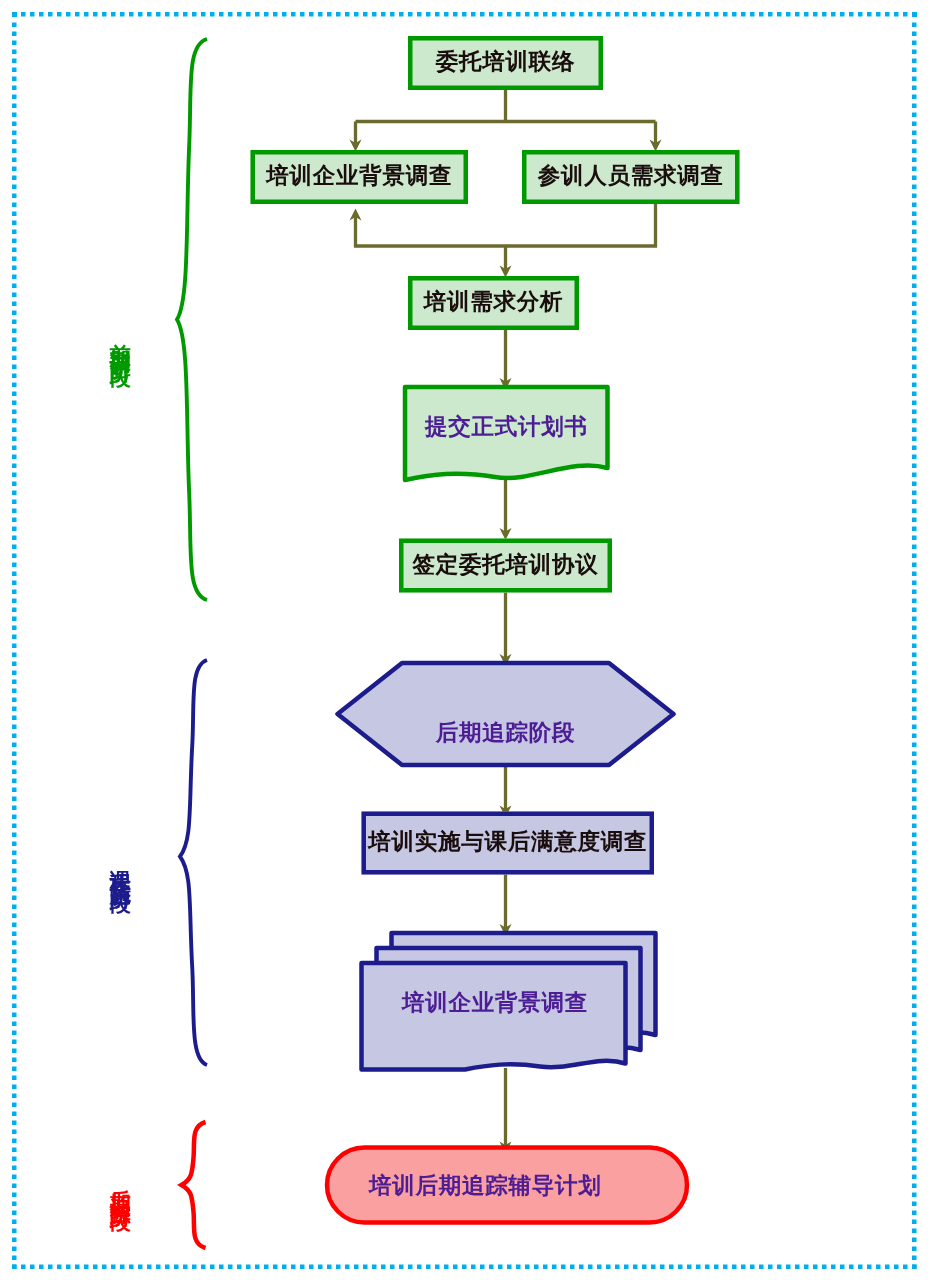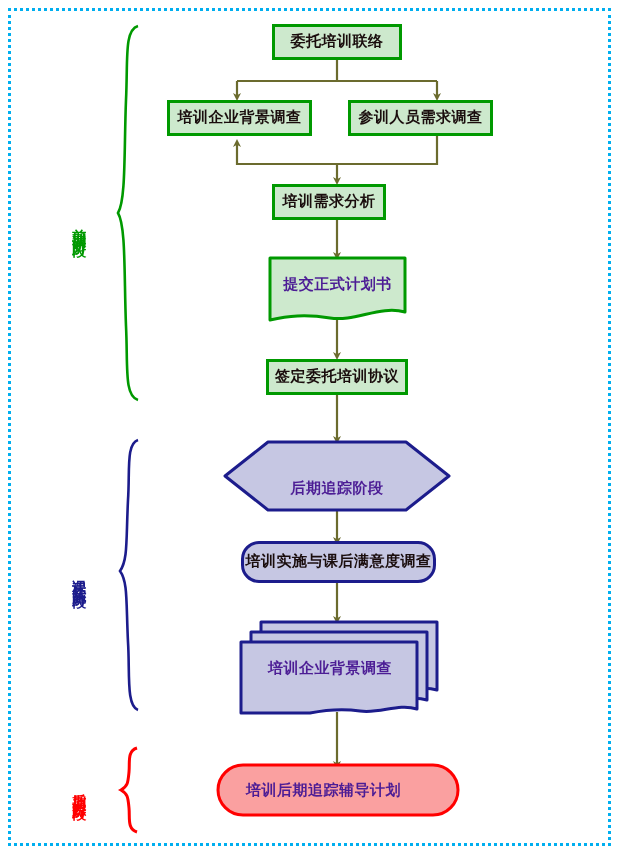--- a/index.html
+++ b/index.html
@@ -164,19 +164,19 @@
   <div class="node green-box" style="left:348px; top:100px; width:145px; height:36px;">参训人员需求调查</div>
 
   <div class="node green-box" style="left:272px; top:184px; width:114px; height:36px;">培训需求分析</div>
 
   <div class="doc-label" style="left:270px; top:268px; width:135px; height:32px;">提交正式计划书</div>
 
   <div class="node green-box" style="left:266px; top:359px; width:142px; height:36px;">签定委托培训协议</div>
 
   <div class="hex-label" style="left:262px; top:478px; width:150px; height:20px;">后期追踪阶段</div>
 
-  <div class="node blue-box" style="left:241px; top:541px; width:195px; height:42px;border-radius:18px;">培训实施与课后满意度调查</div>
+  <div class="node blue-box" style="left:241px; top:541px; width:195px; height:42px;">培训实施与课后满意度调查</div>
 
   <div class="stack-label" style="left:245px; top:655px; width:170px; height:26px;">培训企业背景调查</div>
 
   <div class="ellipse-label" style="left:218px; top:765px; width:211px; height:50px;">培训后期追踪辅导计划</div>
 
 </div>
 
 </body></html>

